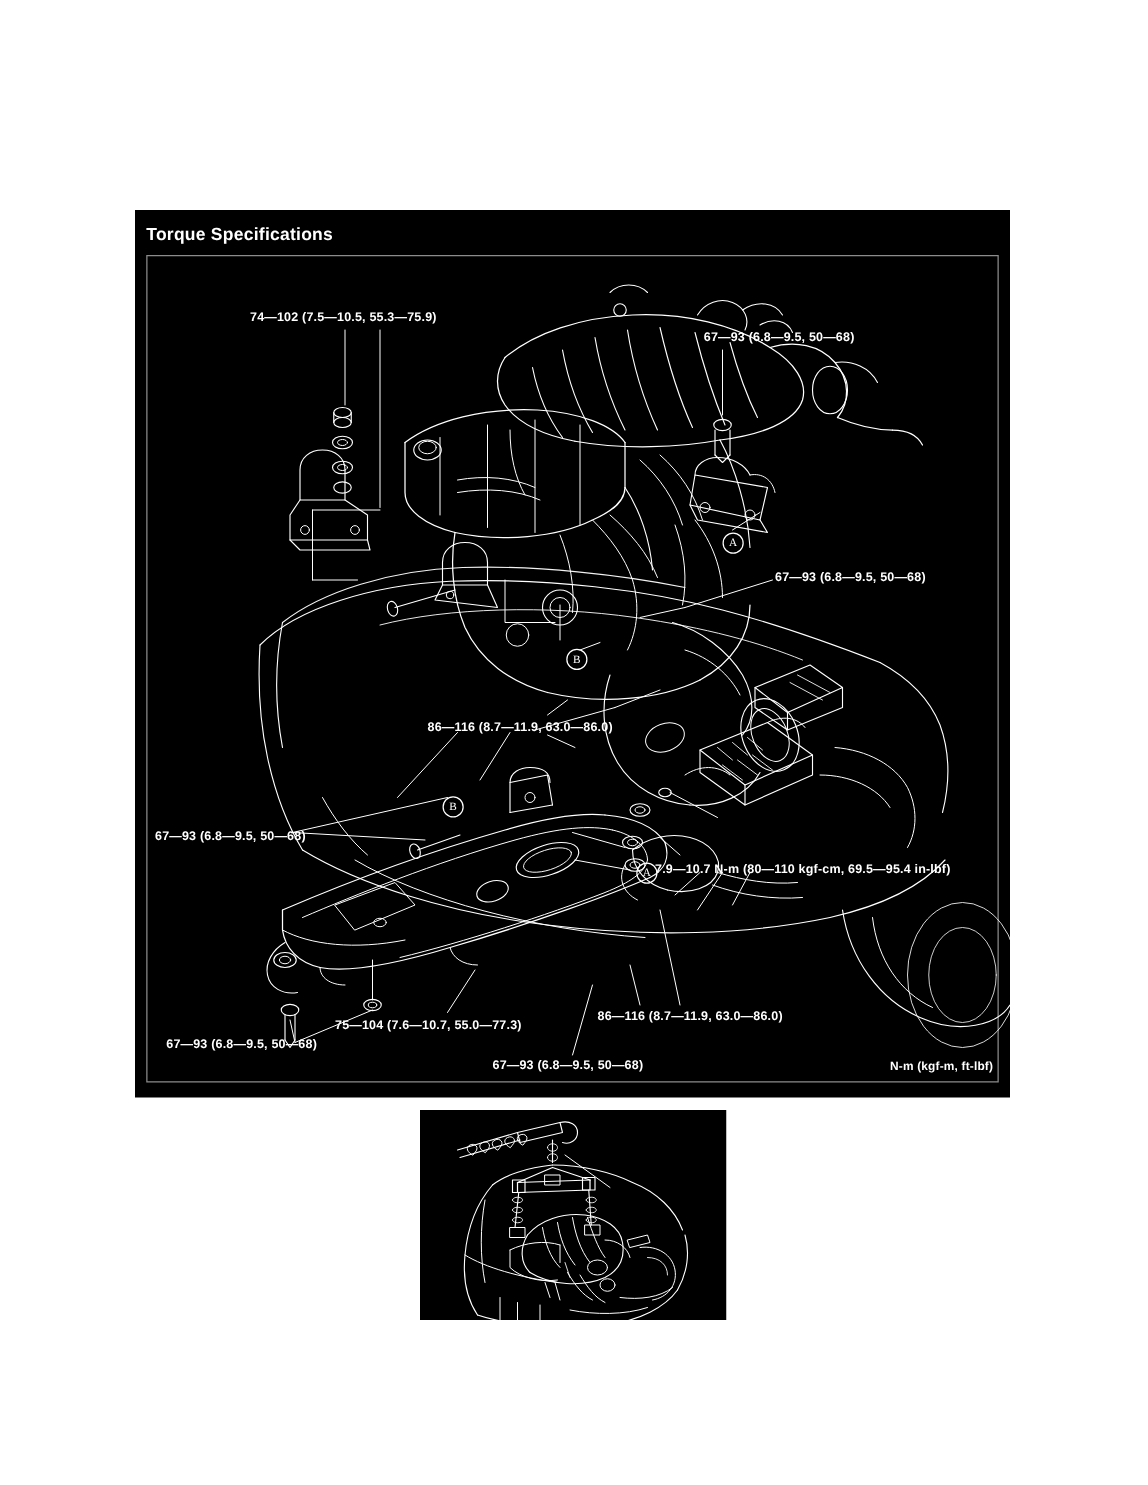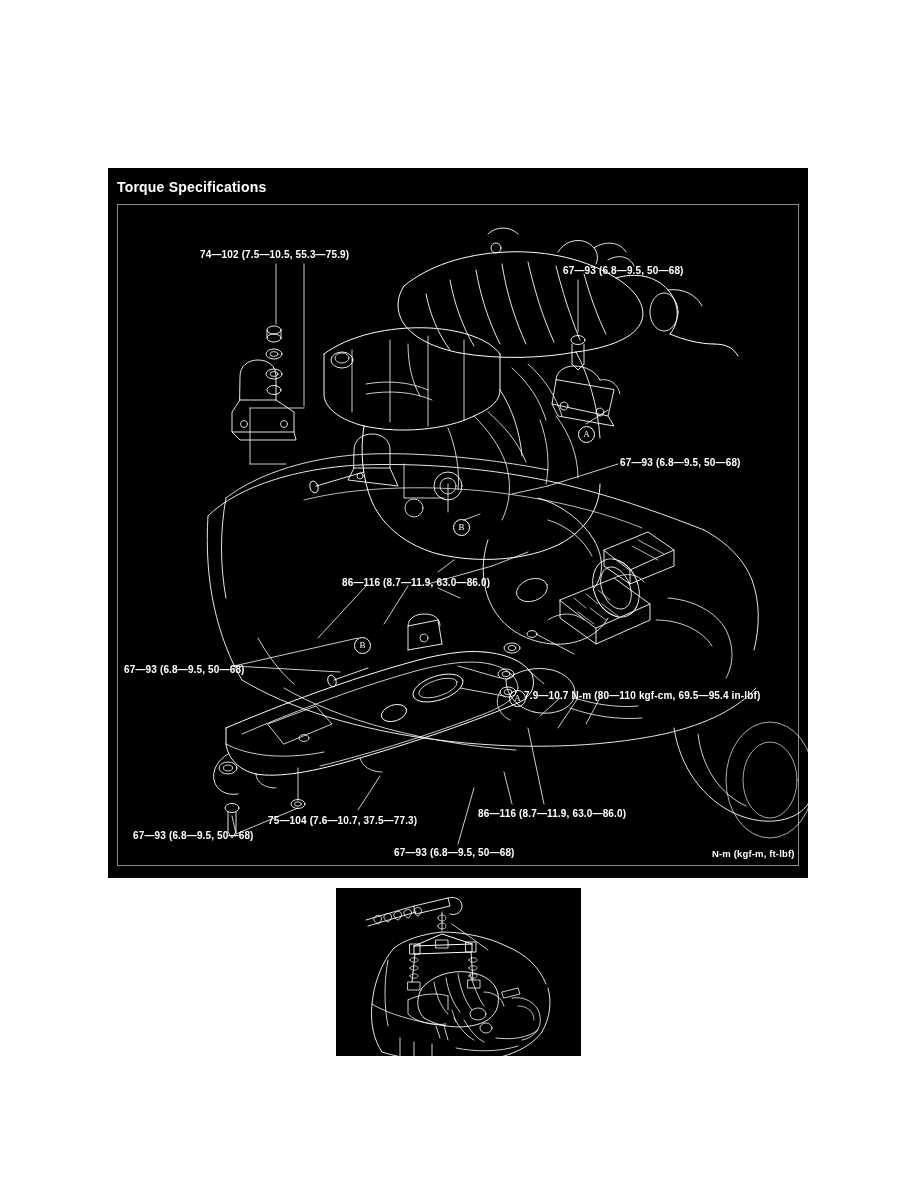--- a/index.html
+++ b/index.html
@@ -383,21 +383,21 @@
     <div class="tq-label" style="left:455px; top:98px;">67—93 (6.8—9.5, 50—68)</div>
 
     <div class="tq-label" style="left:512px; top:290px;">67—93 (6.8—9.5, 50—68)</div>
 
     <div class="tq-label" style="left:234px; top:410px;">86—116 (8.7—11.9, 63.0—86.0)</div>
 
     <div class="tq-label" style="left:16px; top:497px;">67—93 (6.8—9.5, 50—68)</div>
 
     <div class="tq-label" style="left:416px; top:523px;">7.9—10.7 N-m (80—110 kgf-cm, 69.5—95.4 in-lbf)</div>
 
-    <div class="tq-label" style="left:160px; top:648px;">75—104 (7.6—10.7, 37.5—77.3)</div>
+    <div class="tq-label" style="left:160px; top:648px;">75—104 (7.6—10.7, 55.0—77.3)</div>
 
     <div class="tq-label" style="left:370px; top:641px;">86—116 (8.7—11.9, 63.0—86.0)</div>
 
     <div class="tq-label" style="left:25px; top:663px;">67—93 (6.8—9.5, 50—68)</div>
 
     <div class="tq-label" style="left:286px; top:680px;">67—93 (6.8—9.5, 50—68)</div>
 
     <div class="circle-cue" style="left:470px; top:258px;">A</div>
 
     <div class="circle-cue" style="left:345px; top:351px;">B</div>

